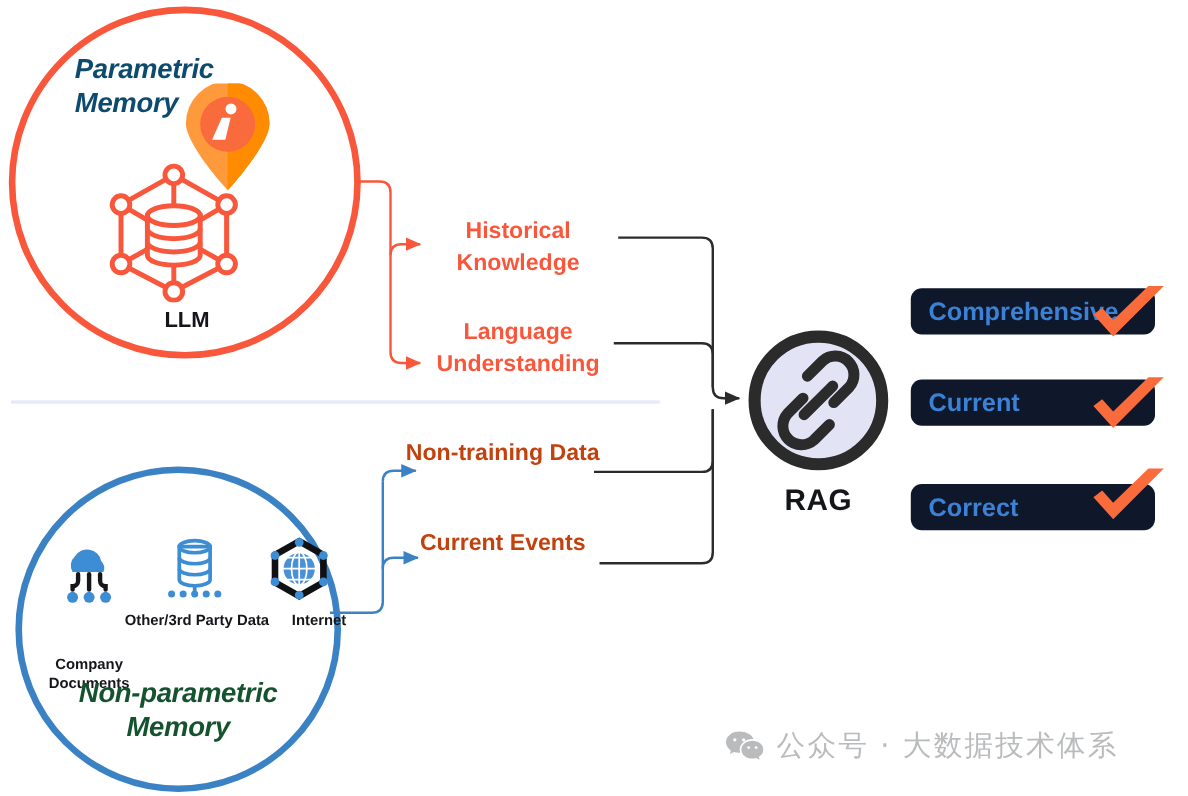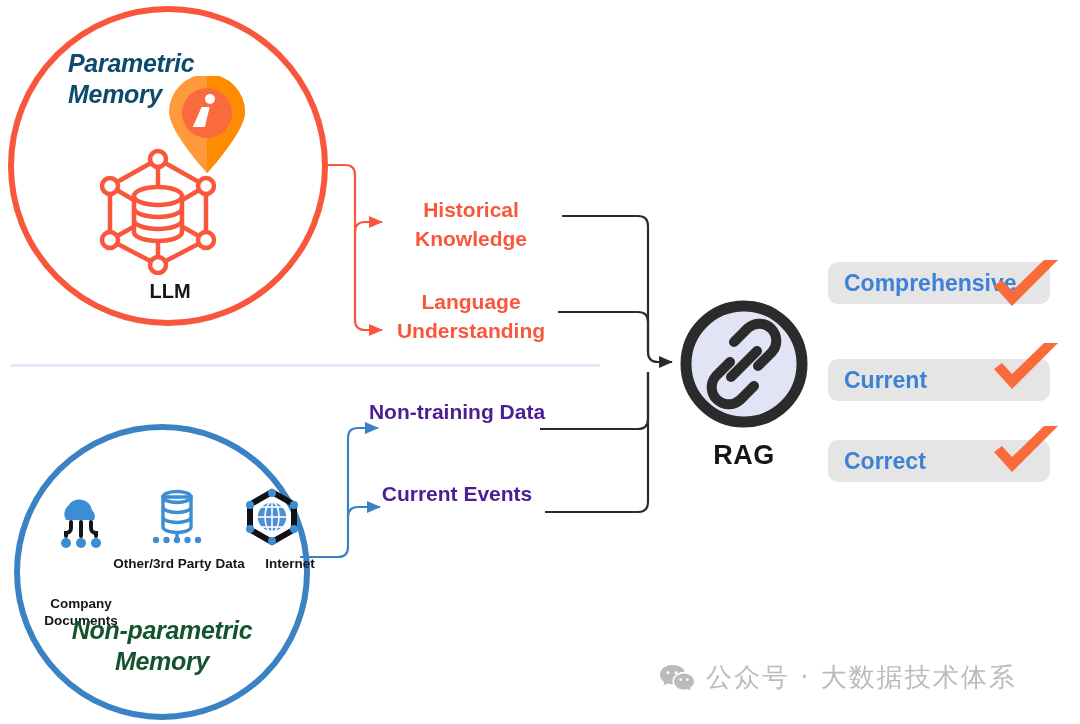--- a/index.html
+++ b/index.html
@@ -91,55 +91,55 @@
   }
 
   
   .mid-label {
     text-align: center;
     font-weight: bold;
     font-size: 21px;
     line-height: 1.38;
   }
   .mid-orange { color: #f9573c; }
-  .mid-blue { color: #4c1d95; }
+  .mid-blue { color: #c2410c; }
   #lbl-historical { left: 380px; top: 196px; width: 182px; }
   #lbl-language   { left: 372px; top: 288px; width: 198px; }
   #lbl-nontraining{ left: 366px; top: 398px; width: 182px; }
   #lbl-current    { left: 366px; top: 480px; width: 182px; }
 
   
   #connectors { left: 0; top: 0; width: 1080px; height: 724px; pointer-events: none; }
 
   
   #rag-circle { left: 678px; top: 298px; width: 132px; height: 132px; }
   #rag-label {
     left: 668px; top: 440px; width: 152px;
     text-align: center;
     font-size: 27px; font-weight: bold; color: #15161a;
     letter-spacing: 0.5px;
   }
 
   
   .badge {
-    background: #e5e5e5;
+    background: #0f172a;
     border-radius: 10px;
     height: 42px;
     display: flex;
     align-items: center;
     padding-left: 16px;
     box-sizing: border-box;
   }
   .badge-text {
     color: #3b82d6;
     font-size: 23px;
     font-weight: bold;
   }
   #badge-comprehensive { left: 828px; top: 262px; width: 222px; }
-  #badge-current       { left: 828px; top: 359px; width: 222px; }
+  #badge-current       { left: 828px; top: 345px; width: 222px; }
   #badge-correct       { left: 828px; top: 428px; width: 222px; margin-top: 12px; }
   .check { width: 72px; height: 56px; }
   #check-comprehensive { left: 990px; top: 258px; }
   #check-current       { left: 990px; top: 341px; }
   #check-correct       { left: 990px; top: 424px; }
 
   
   #watermark {
     left: 660px; top: 660px;
     display: flex; align-items: center; gap: 12px; justify-content: center;

